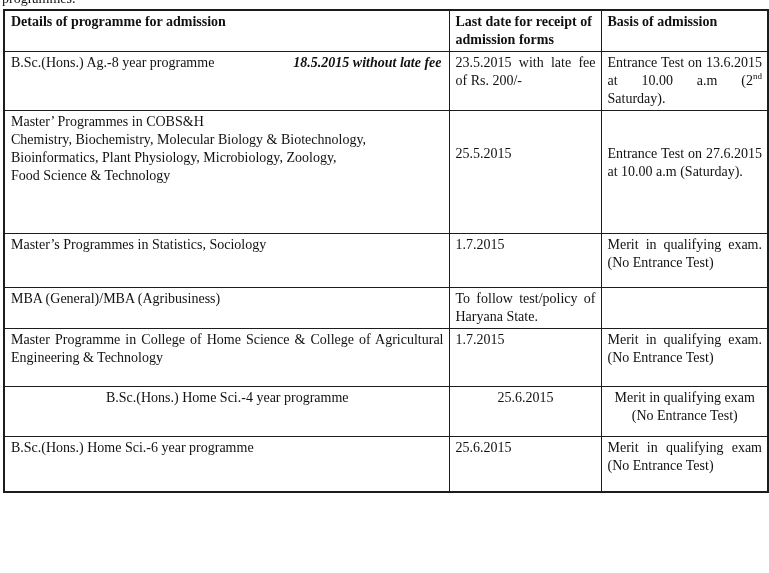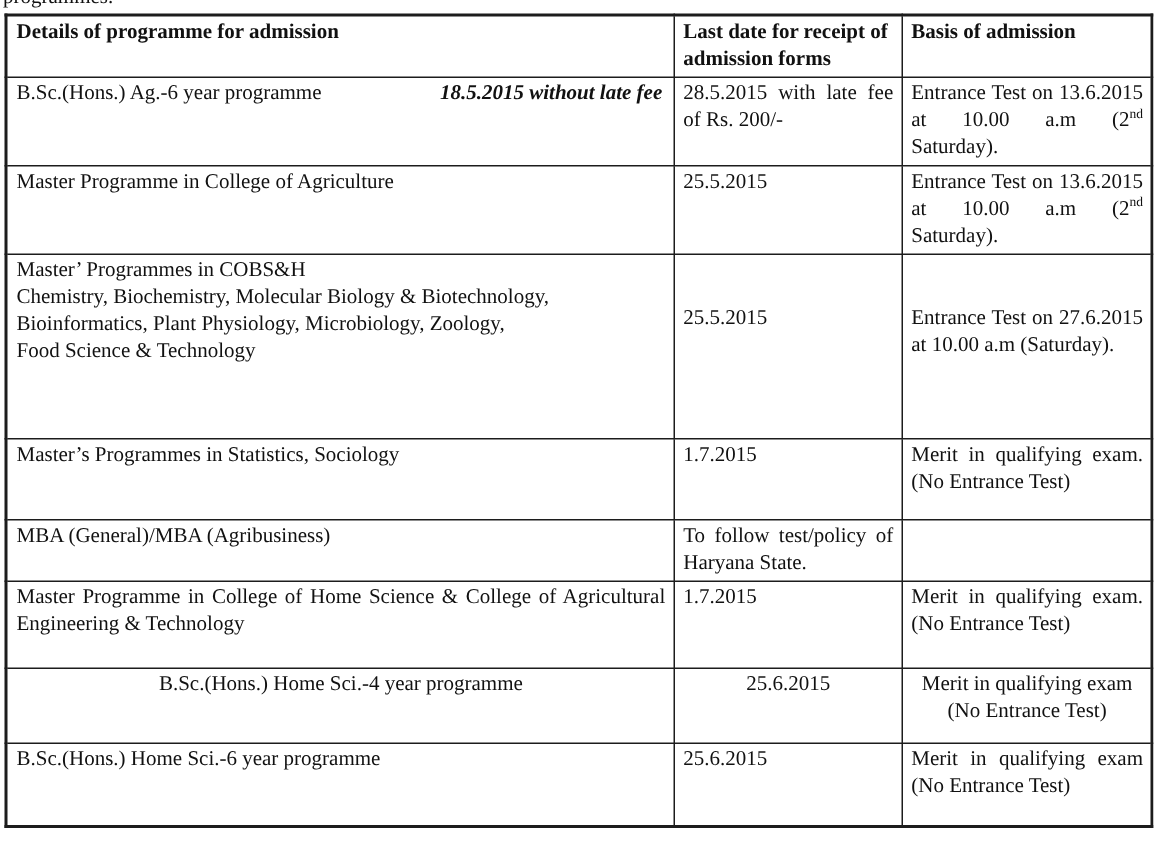--- a/index.html
+++ b/index.html
@@ -95,33 +95,28 @@
         <tr class="h-hd">
       <th>Details of programme for admission</th>
       <th>Last date for receipt of admission forms</th>
       <th>Basis of admission</th>
     </tr>
 
 
     <tr class="h-r1">
       <td>
         <div class="prog-split">
-          <span>B.Sc.(Hons.) Ag.-6 year programme</span>
+          <span>B.Sc.(Hons.) Ag.-8 year programme</span>
           <span class="bold-note">18.5.2015 without late fee</span>
         </div>
       </td>
-      <td class="just">28.5.2015 with late fee of Rs. 200/-</td>
+      <td class="just">23.5.2015 with late fee of Rs. 200/-</td>
       <td class="just"><span>Entrance Test on 13.6.2015 at 10.00 a.m (2</span><sup>nd</sup><span> Saturday).</span></td>
     </tr>
 
-    <tr class="h-r2">
-      <td>Master Programme in College of Agriculture</td>
-      <td class="just">25.5.2015</td>
-      <td class="just"><span>Entrance Test on 13.6.2015 at 10.00 a.m (2</span><sup>nd</sup><span> Saturday).</span></td>
-    </tr>
 
     <tr class="h-r3">
       <td class="pre">Master’ Programmes in COBS&amp;H
 Chemistry, Biochemistry, Molecular Biology &amp; Biotechnology,
 Bioinformatics, Plant Physiology, Microbiology, Zoology,
 Food Science &amp; Technology</td>
       <td class="just offset-top">25.5.2015</td>
       <td class="just offset-top">Entrance Test on 27.6.2015 at 10.00 a.m (Saturday).</td>
     </tr>
 

